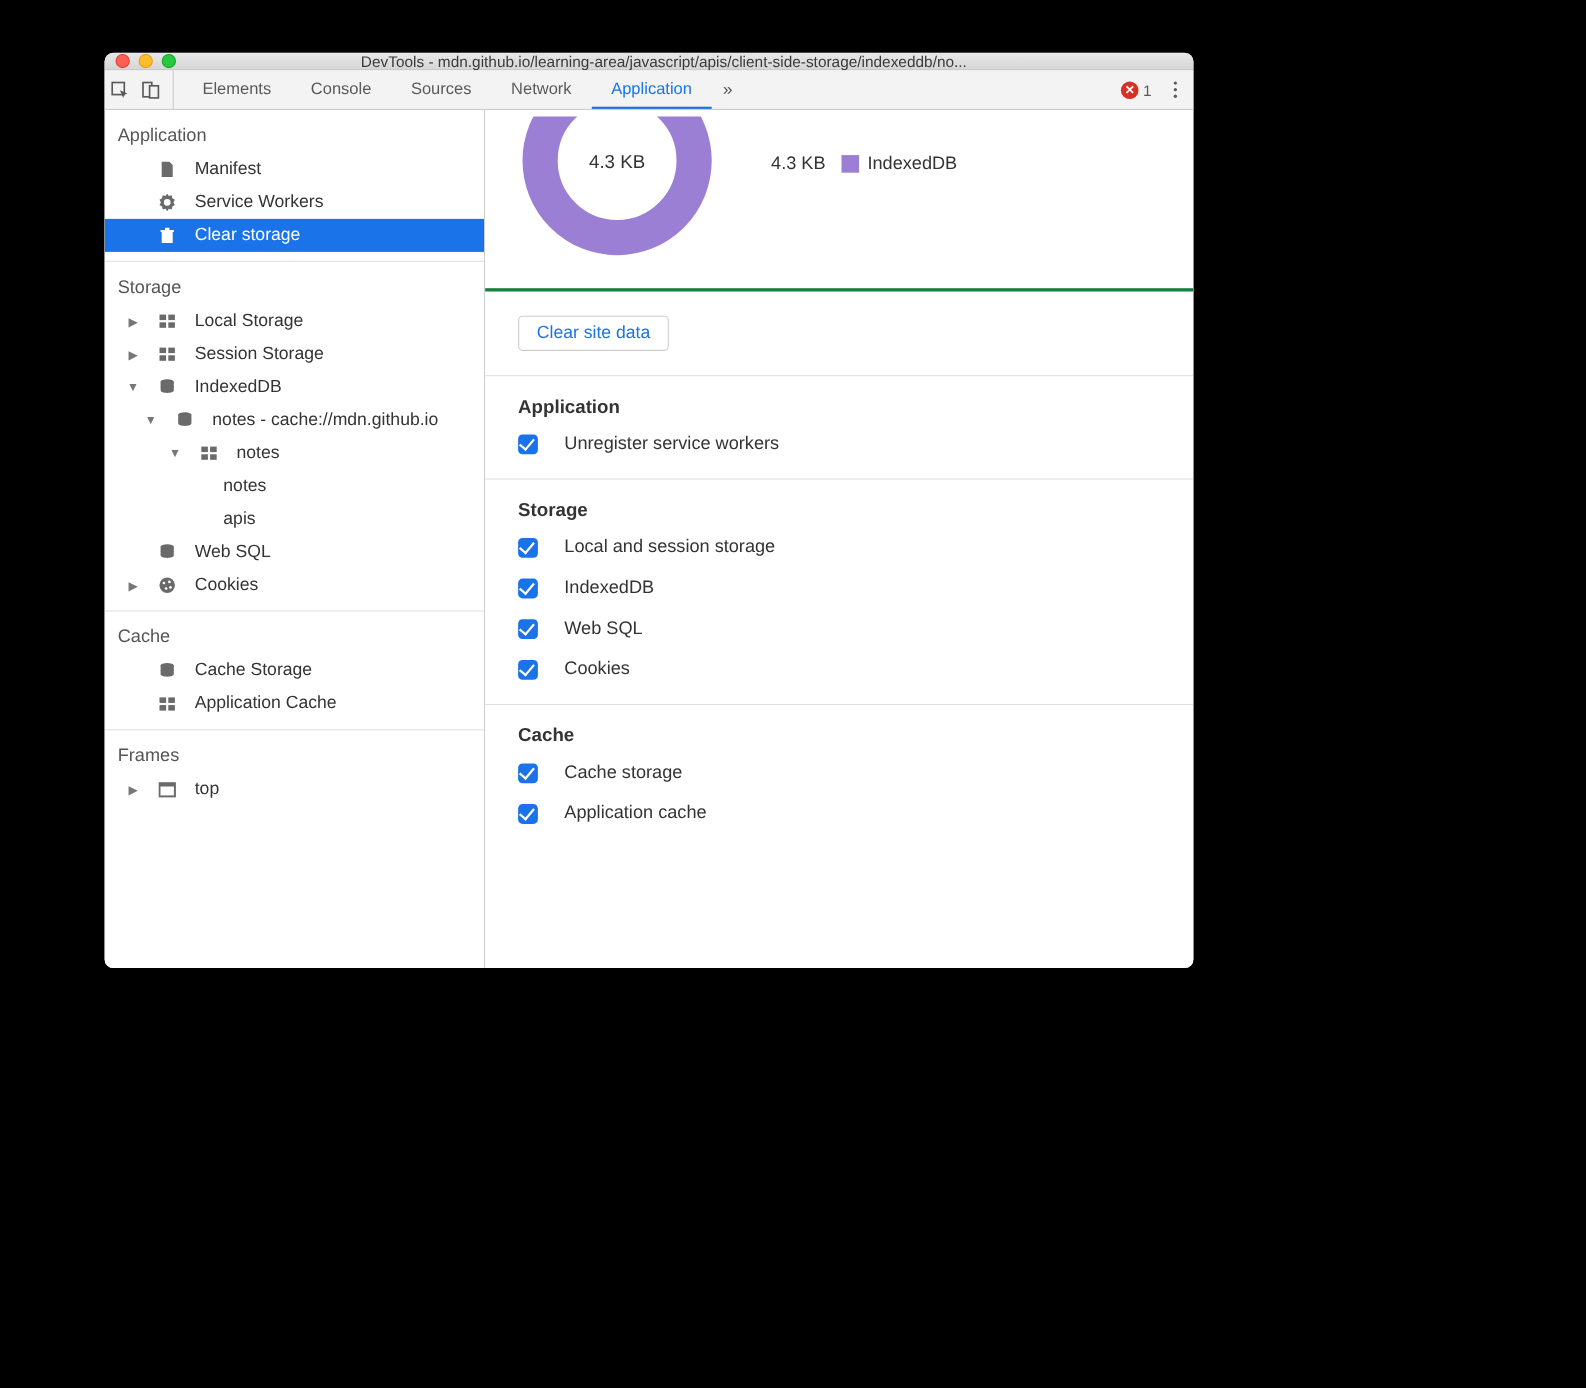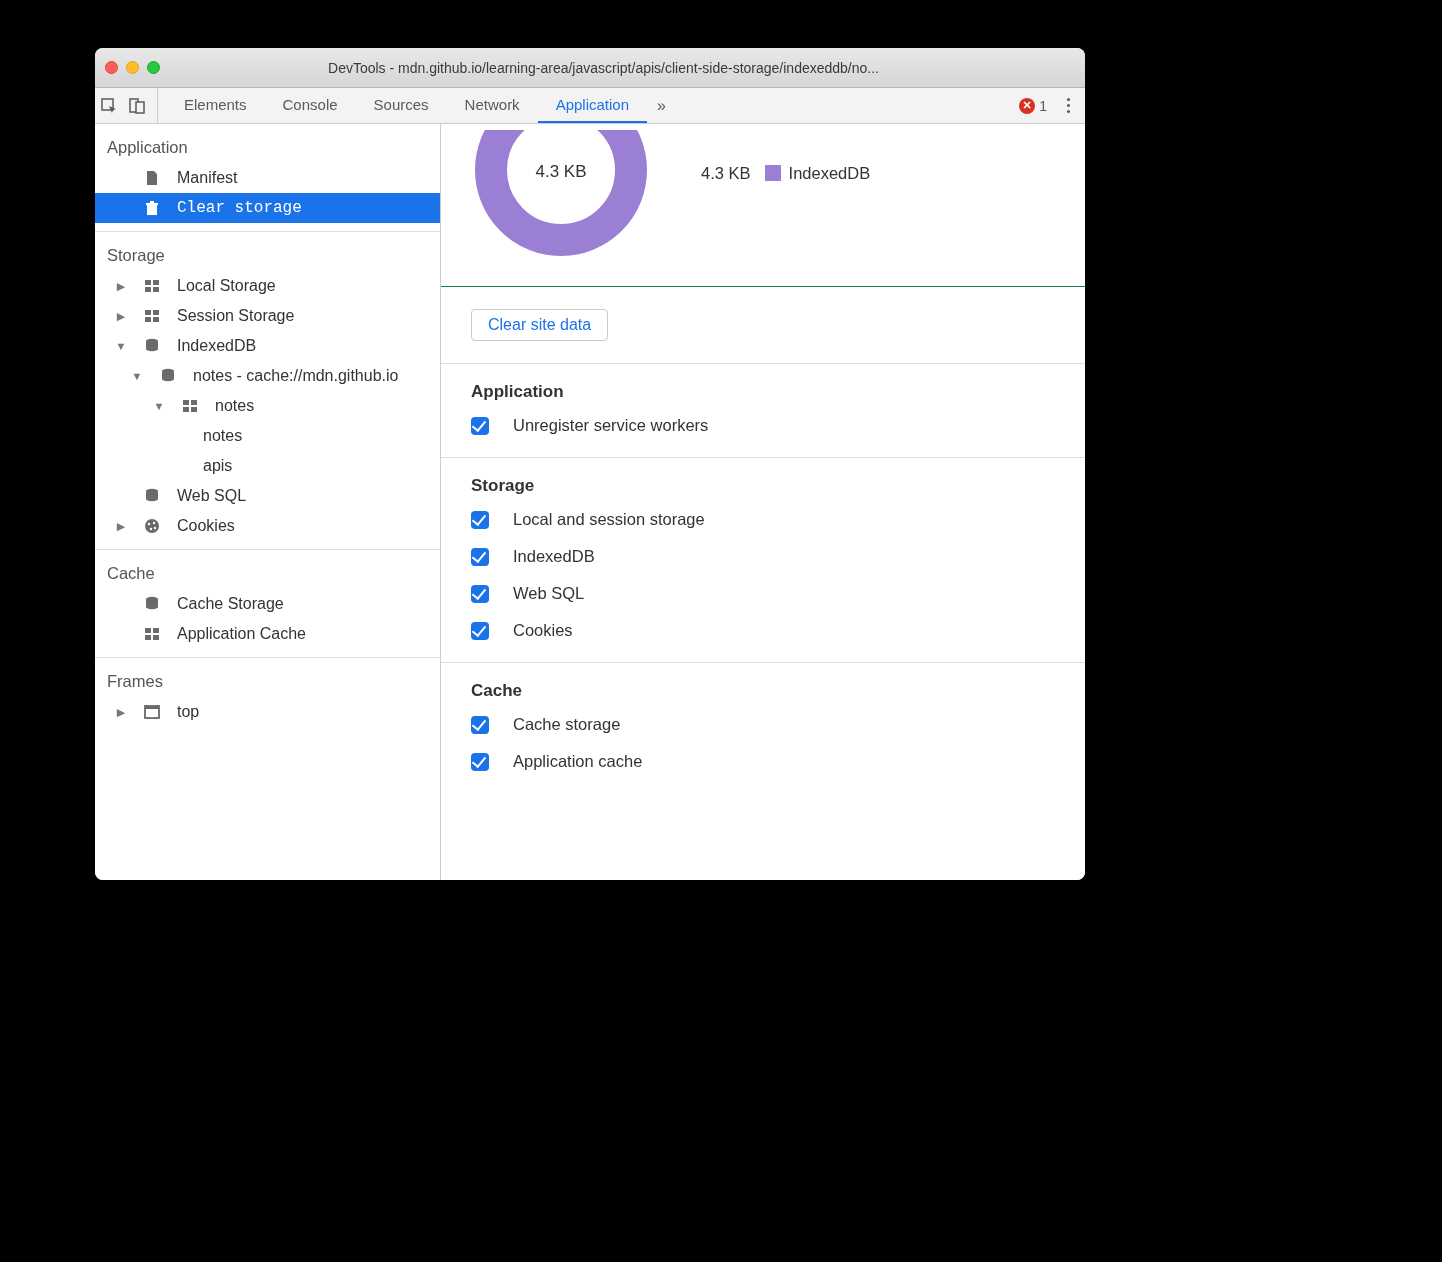--- a/index.html
+++ b/index.html
@@ -18,21 +18,21 @@
     height: 832px;
     background: #fff;
     border-radius: 8px;
     box-shadow: 0 20px 60px rgba(0,0,0,0.6);
     overflow: hidden;
     display: flex;
     flex-direction: column;
   }
   
   .titlebar {
-    height: 40px;
+    height: 16px;
     background: linear-gradient(#e8e8e8, #d6d6d6);
     border-bottom: 1px solid #b8b8b8;
     display: flex;
     align-items: center;
     padding: 0 10px;
   }
   .traffic-lights { display:flex; gap:8px; margin-right:12px; }
   .tl { width:13px; height:13px; border-radius:50%; }
   .tl.red { background:#ff5f57; border:1px solid #e24238; }
   .tl.yellow { background:#ffbd2e; border:1px solid #e1a117; }
@@ -88,37 +88,37 @@
   .side-section { border-bottom:1px solid #e0e0e0; padding:8px 0; }
   .side-header { padding:6px 12px; font-size:16.5px; color:#555; }
   .side-item {
     display:flex;
     align-items:center;
     padding:4px 12px 4px 20px;
     gap:16px;
     cursor:pointer;
     min-height:30px;
   }
-  .side-item.selected { background:#1a73e8; color:#fff;font-family:Liberation Mono, monospace; }
+  .side-item.selected { background:#1a73e8; color:#fff; }
   .side-item.selected .icon svg { fill:#fff; }
   .side-item .arrow { width:12px; font-size:11px; color:#777; display:inline-block; text-align:center; }
   .side-item .noarrow { width:12px; }
   .indent1 { padding-left:36px; }
   .indent2 { padding-left:58px; }
   .indent3 { padding-left:80px; }
   .icon { width:18px; height:18px; display:flex; align-items:center; justify-content:center; }
   .icon svg { fill:#6a6a6a; }
 
   
   .usage-row {
     display:flex;
     align-items:center;
     padding:6px 30px 26px 30px;
     gap:50px;
-    border-bottom:1px solid #15803d;
+    border-bottom:3px solid #15803d;
   }
   .donut { position:relative; width:180px; height:130px; overflow:hidden;}
   .donut svg { position:absolute; top:-50px; left:0; }
   .donut-label { position:absolute; top:32px; left:0; width:180px; text-align:center; font-size:17px; color:#333;}
   .legend { display:flex; align-items:center; gap:8px; font-size:16.5px; color:#333; margin-top:-44px;}
   .legend-sw { width:16px; height:16px; background:#9b7fd4; }
   .legend-size { margin-right:6px; }
 
   .clear-row { padding:22px 30px; border-bottom:1px solid #e0e0e0; }
   .clear-btn {
@@ -201,20 +201,29 @@
         <div class="side-header">Application</div>
         <div class="side-item">
           <span class="noarrow"></span>
           <span class="icon">
               <svg width="16" height="16" viewBox="0 0 16 16">
                 <path d="M3 1h7l3 3v11H3z"></path>
               </svg>
             </span>
           <span>Manifest</span>
         </div>
+        <div class="side-item">
+          <span class="noarrow"></span>
+          <span class="icon">
+              <svg width="16" height="16" viewBox="0 0 16 16">
+                <path d="M8 5a3 3 0 100 6 3 3 0 000-6zM8 0l1.5 2.2 2.6-.6.6 2.6L15 5.7l-1.3 2.3L15 10.3l-2.3 1.5-.6 2.6-2.6-.6L8 16l-1.5-2.2-2.6.6-.6-2.6L1 10.3l1.3-2.3L1 5.7l2.3-1.5.6-2.6 2.6.6z"></path>
+              </svg>
+            </span>
+          <span>Service Workers</span>
+        </div>
         <div class="side-item selected">
           <span class="noarrow"></span>
           <span class="icon">
               <svg width="16" height="16" viewBox="0 0 16 16">
                 <path d="M3 5h10v10H3zM2 3h12v2H2zM6 1h4v2H6z"></path>
               </svg>
             </span>
           <span>Clear storage</span>
         </div>
       </div>

